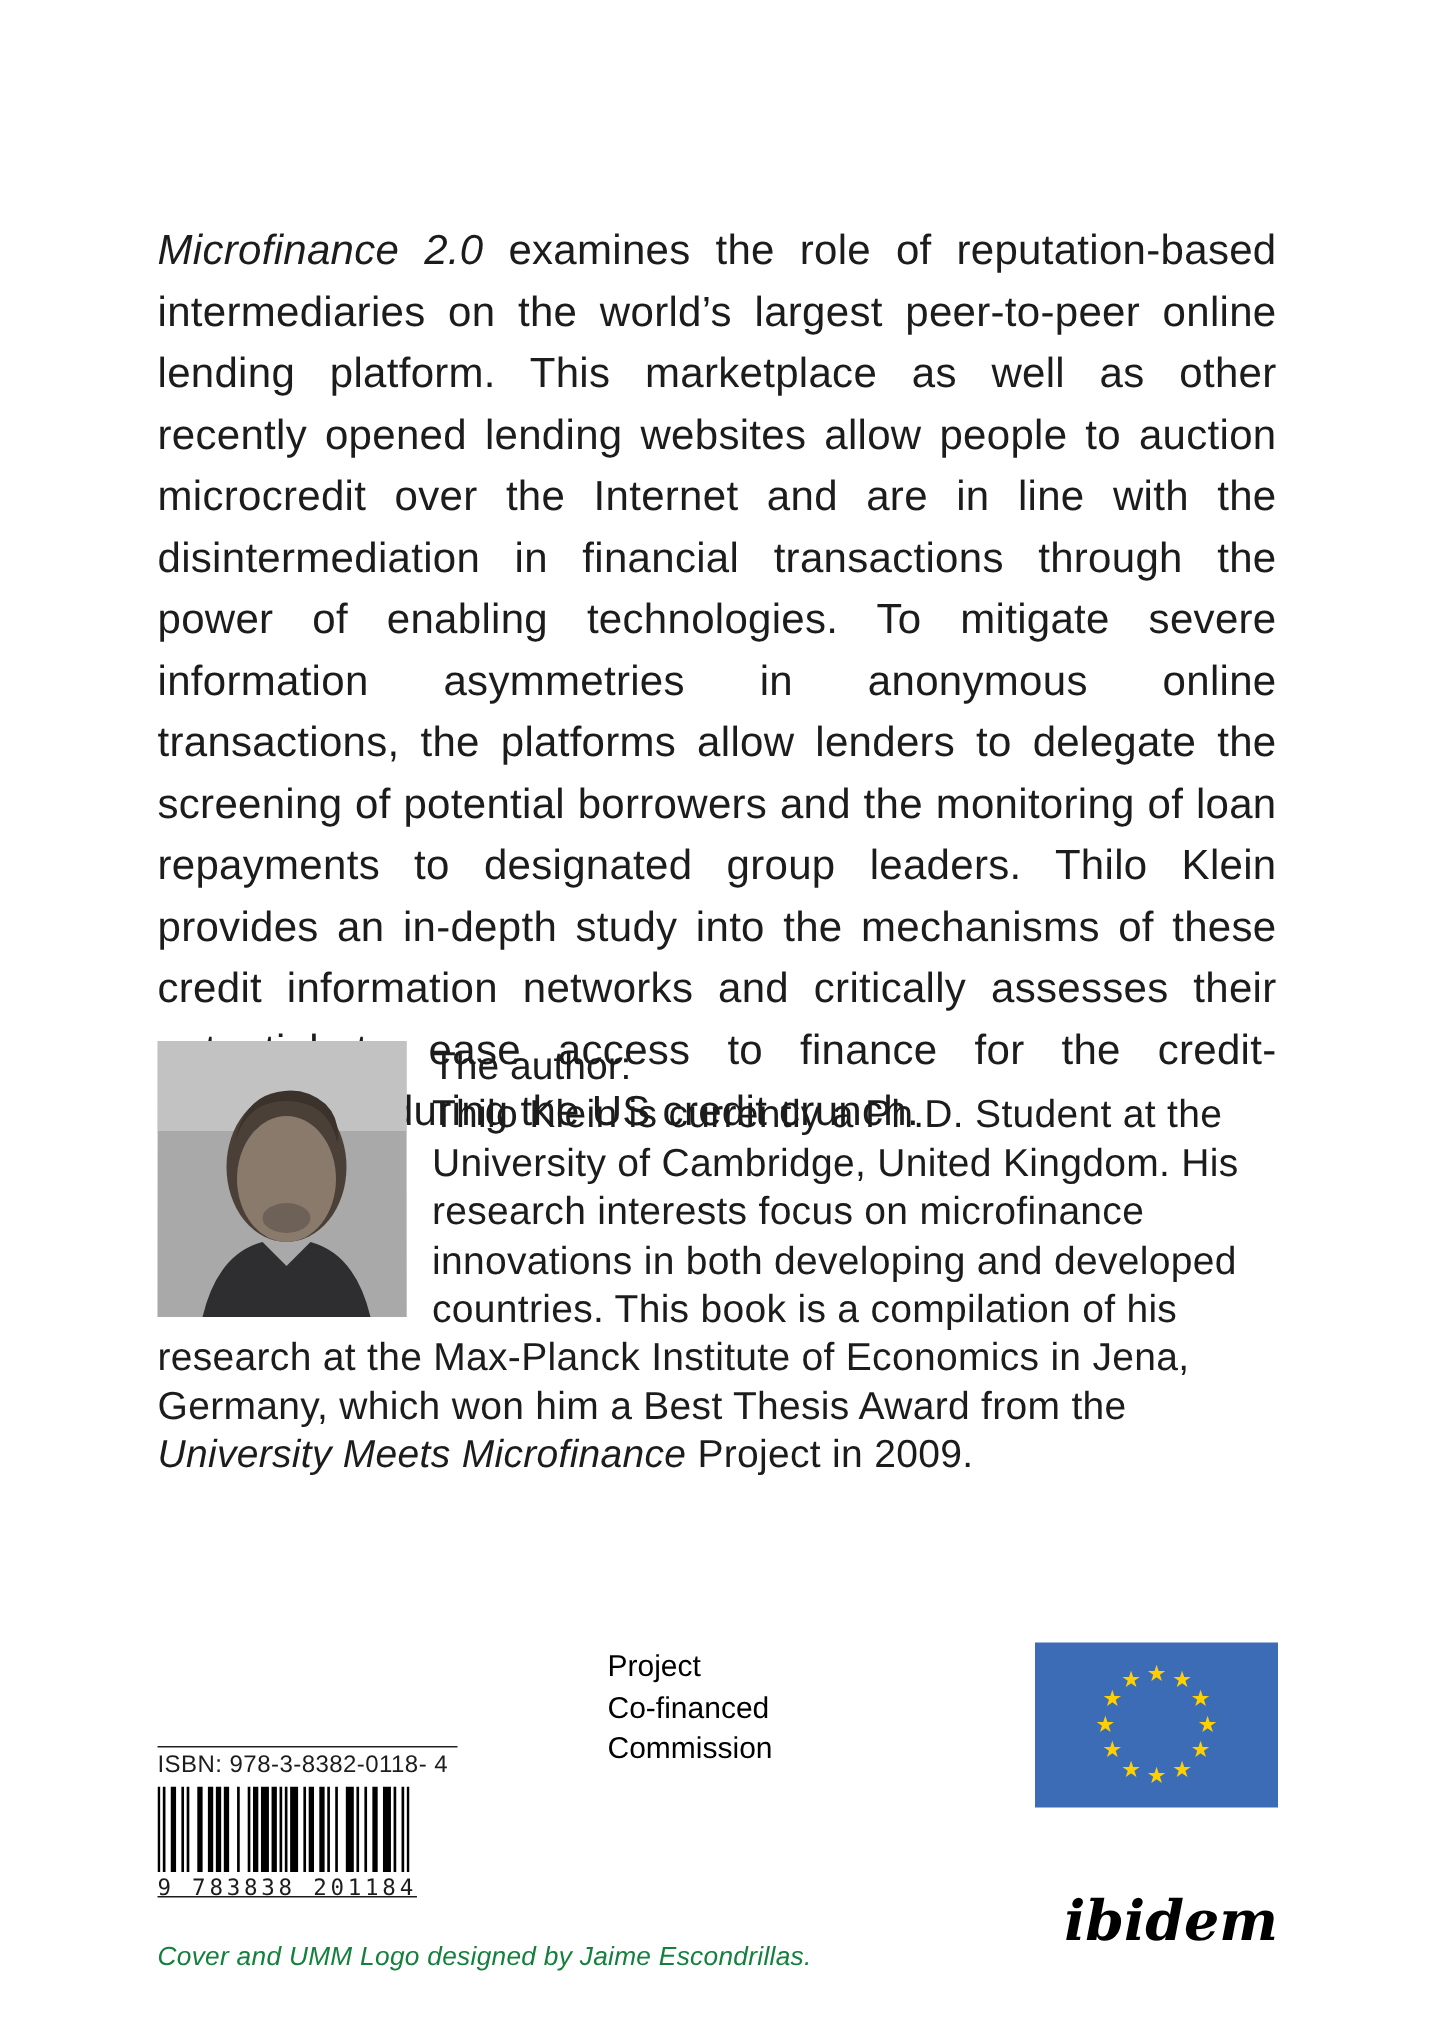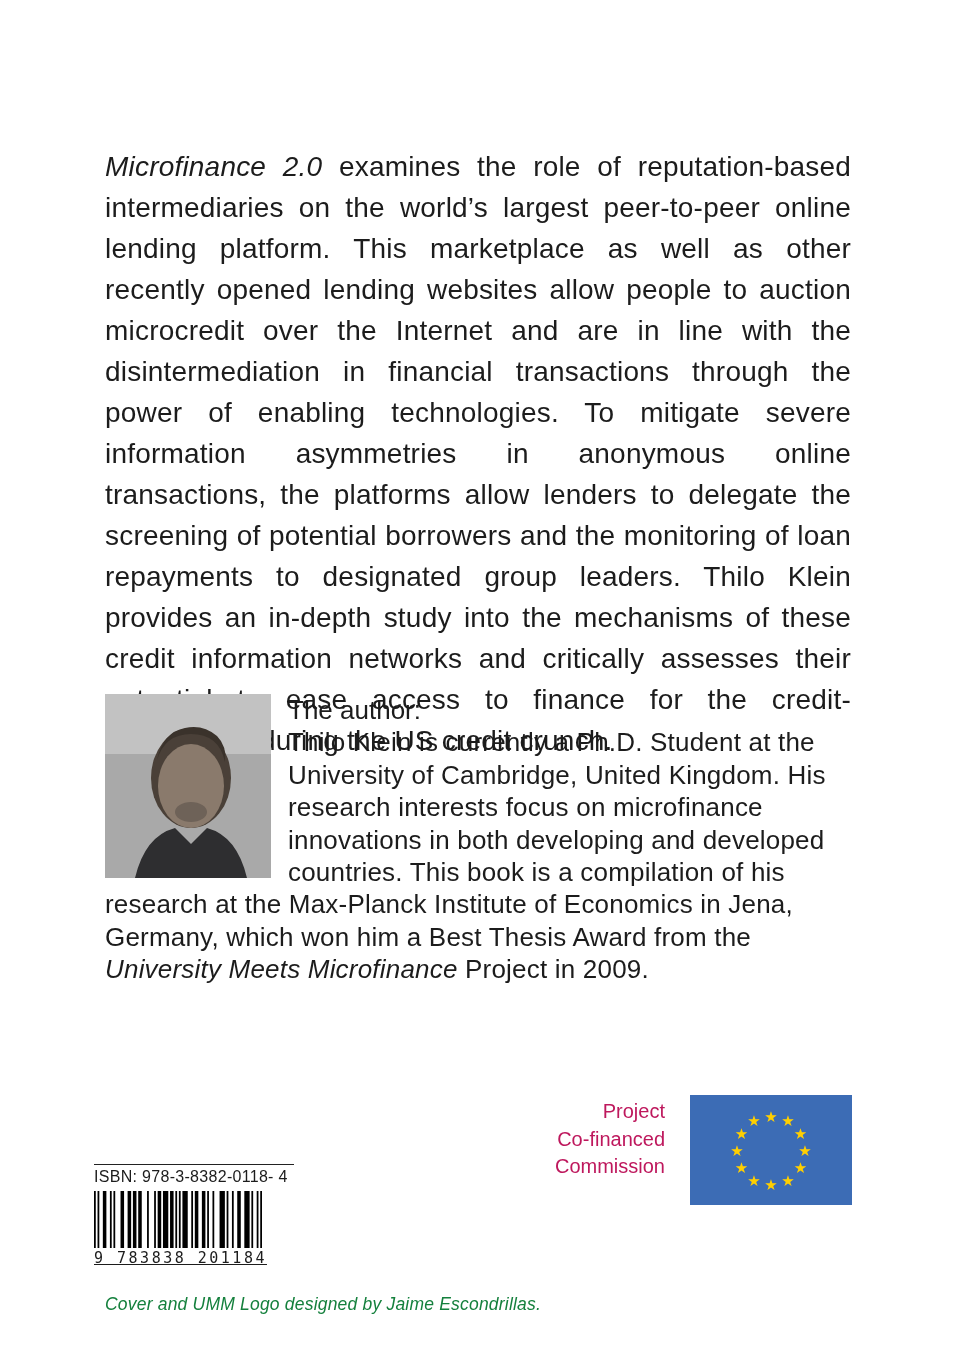--- a/index.html
+++ b/index.html
@@ -43,42 +43,41 @@
     overflow: hidden;
   }
   .author-photo svg { position: absolute; bottom: 0; left: 0; }
   .author-heading { display: block; }
   .bio { text-align: justify; letter-spacing: 0.2px; margin-top: 28px; }
   .funding-text {
     position: absolute;
     right: 294px;
     top: 1098px;
     width: 260px;
-    text-align: right;
     font-size: 20px;
     line-height: 27.5px;
-    color: #be185d;
+    color: #000000;
   }
   .eu-flag {
     position: absolute;
     left: 690px;
     top: 1095px;
     width: 162px;
     height: 110px;
     position: absolute;
   }
   .eu-star {
     position: absolute;
     transform: translate(-50%, -50%);
     font-size: 15px;
     line-height: 15px;
   }
   .isbn-block {
     position: absolute;
-    left: 94px;
+    left: 105px;
     top: 1164px;
     width: 200px;
   }
   .isbn-label {
     border-top: 1.5px solid #222;
     padding-top: 3px;
     font-size: 16px;
     letter-spacing: 0.3px;
     white-space: nowrap;
   }
@@ -189,16 +188,17 @@
           <rect x="137.94" y="0" width="1.77" height="57" fill="#000"></rect>
           <rect x="143.24" y="0" width="3.54" height="57" fill="#000"></rect>
           <rect x="150.32" y="0" width="5.31" height="57" fill="#000"></rect>
           <rect x="157.39" y="0" width="1.77" height="57" fill="#000"></rect>
           <rect x="162.69" y="0" width="1.77" height="57" fill="#000"></rect>
           <rect x="166.23" y="0" width="1.77" height="57" fill="#000"></rect>
         </svg></div>
     <div class="isbn-digits">9 783838 201184</div>
   </div>
 
+  <div class="publisher-logo">ibidem</div>
 
   <div class="credits">Cover and UMM Logo designed by Jaime Escondrillas.</div>
 
 </div>
 
 </body></html>

